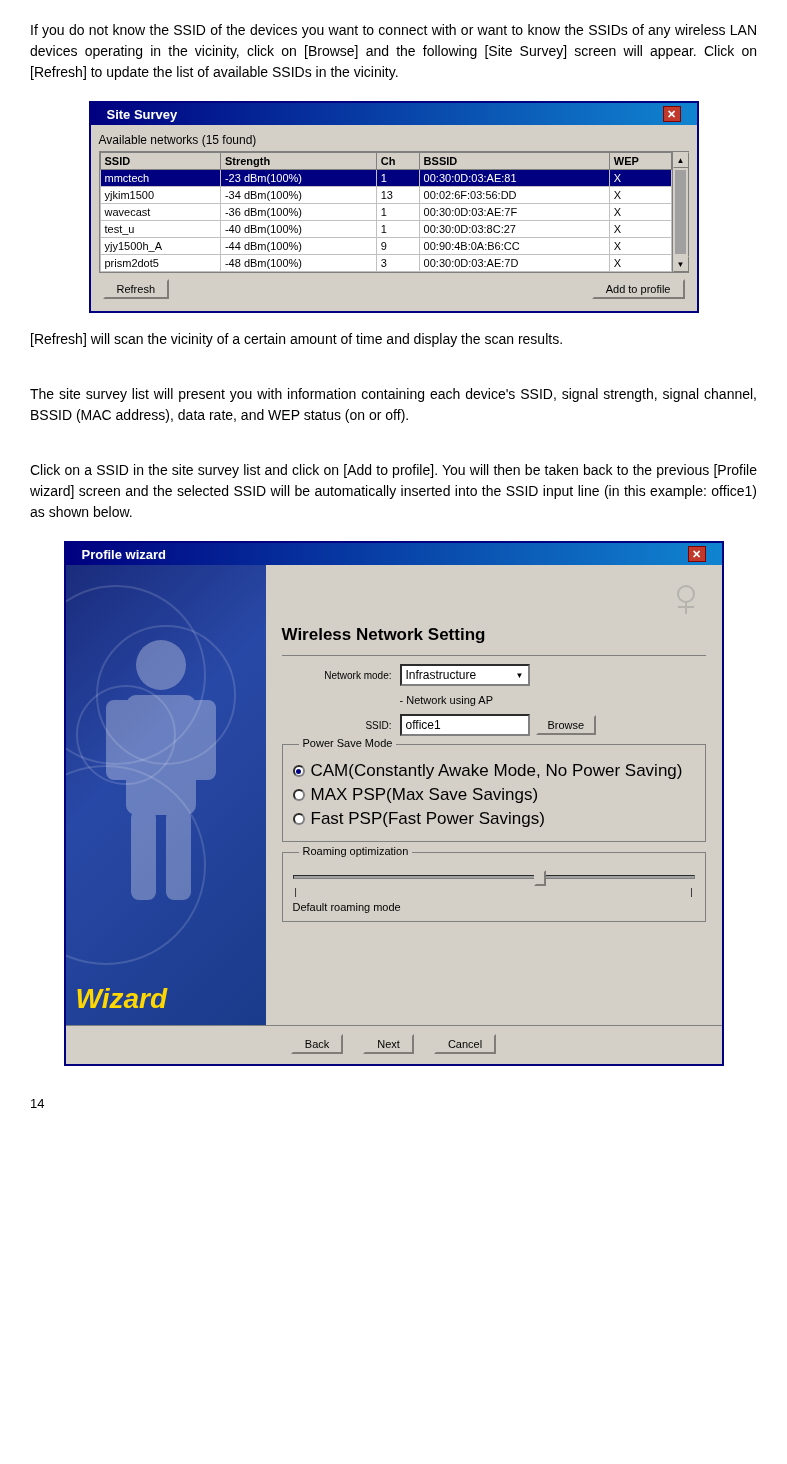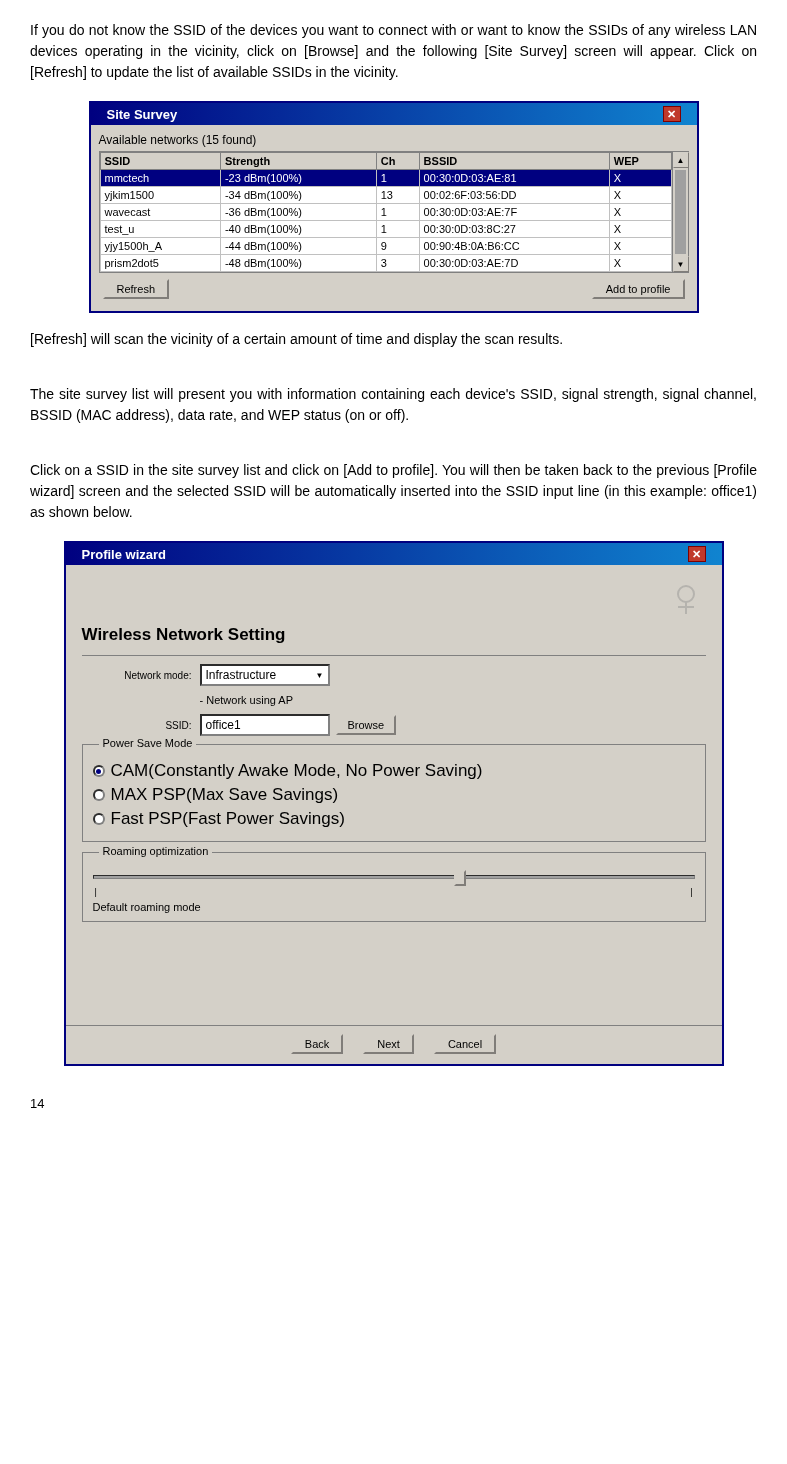--- a/index.html
+++ b/index.html
@@ -434,20 +434,38 @@
 
     <div class="window-titlebar">
       <div class="title-text">
         <span>Profile wizard</span>
       </div>
       <div class="close-btn">✕</div>
     </div>
 
     <div class="wizard-body">
 
+      <div class="wizard-left">
+        <div class="wizard-left-bg"></div>
+
+        <div class="deco-circle" style="width:180px;height:180px;top:20px;left:-40px;"></div>
+        <div class="deco-circle" style="width:140px;height:140px;top:60px;left:30px;"></div>
+        <div class="deco-circle" style="width:100px;height:100px;top:120px;left:10px;"></div>
+        <div class="deco-circle" style="width:200px;height:200px;top:200px;left:-60px;"></div>
+
+        <svg style="position:absolute;top:60px;left:20px;width:150px;height:300px;opacity:0.3;" viewBox="0 0 150 300">
+          <circle cx="75" cy="40" r="25" fill="#fff"></circle>
+          <rect x="40" y="70" width="70" height="120" rx="10" fill="#fff"></rect>
+          <rect x="20" y="75" width="30" height="80" rx="8" fill="#fff"></rect>
+          <rect x="100" y="75" width="30" height="80" rx="8" fill="#fff"></rect>
+          <rect x="45" y="185" width="25" height="90" rx="8" fill="#fff"></rect>
+          <rect x="80" y="185" width="25" height="90" rx="8" fill="#fff"></rect>
+        </svg>
+        <div class="wizard-title-text">Wizard</div>
+      </div>
 
       <div class="wizard-right">
 
         <div style="display:flex;justify-content:flex-end;margin-bottom:6px;">
           <svg width="40" height="40" viewBox="0 0 40 40" opacity="0.4">
             <circle cx="20" cy="15" r="8" fill="none" stroke="#888" stroke-width="2"></circle>
             <line x1="20" y1="23" x2="20" y2="35" stroke="#888" stroke-width="2"></line>
             <line x1="12" y1="28" x2="28" y2="28" stroke="#888" stroke-width="2"></line>
           </svg>
         </div>

